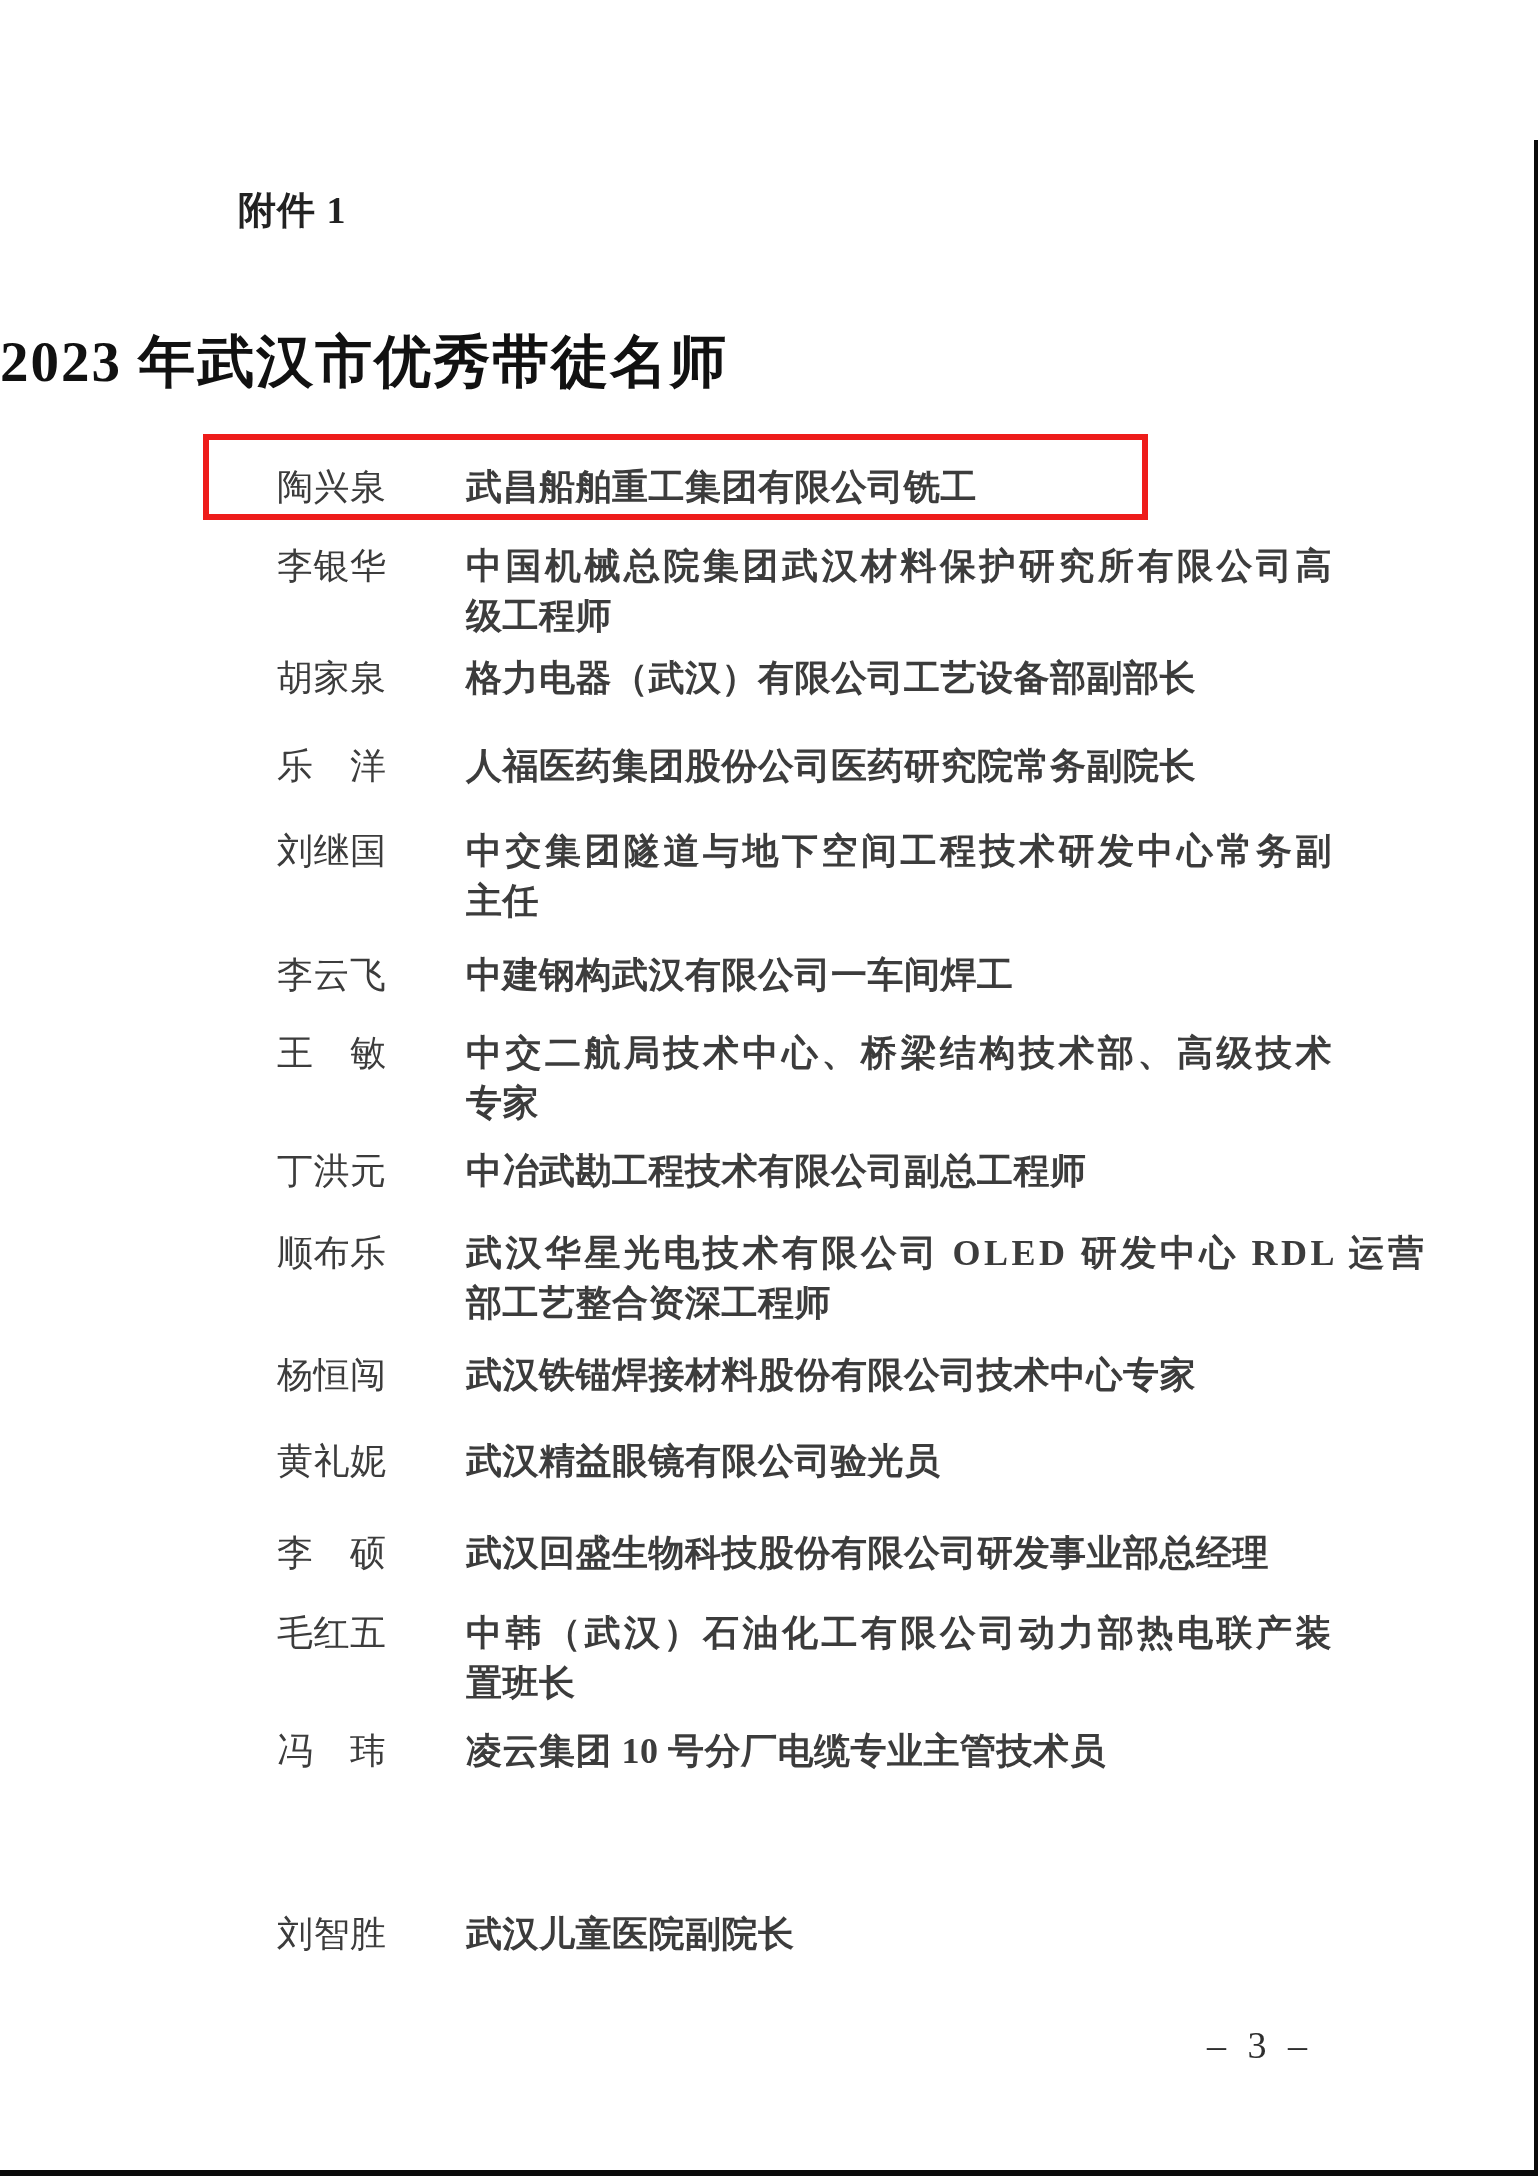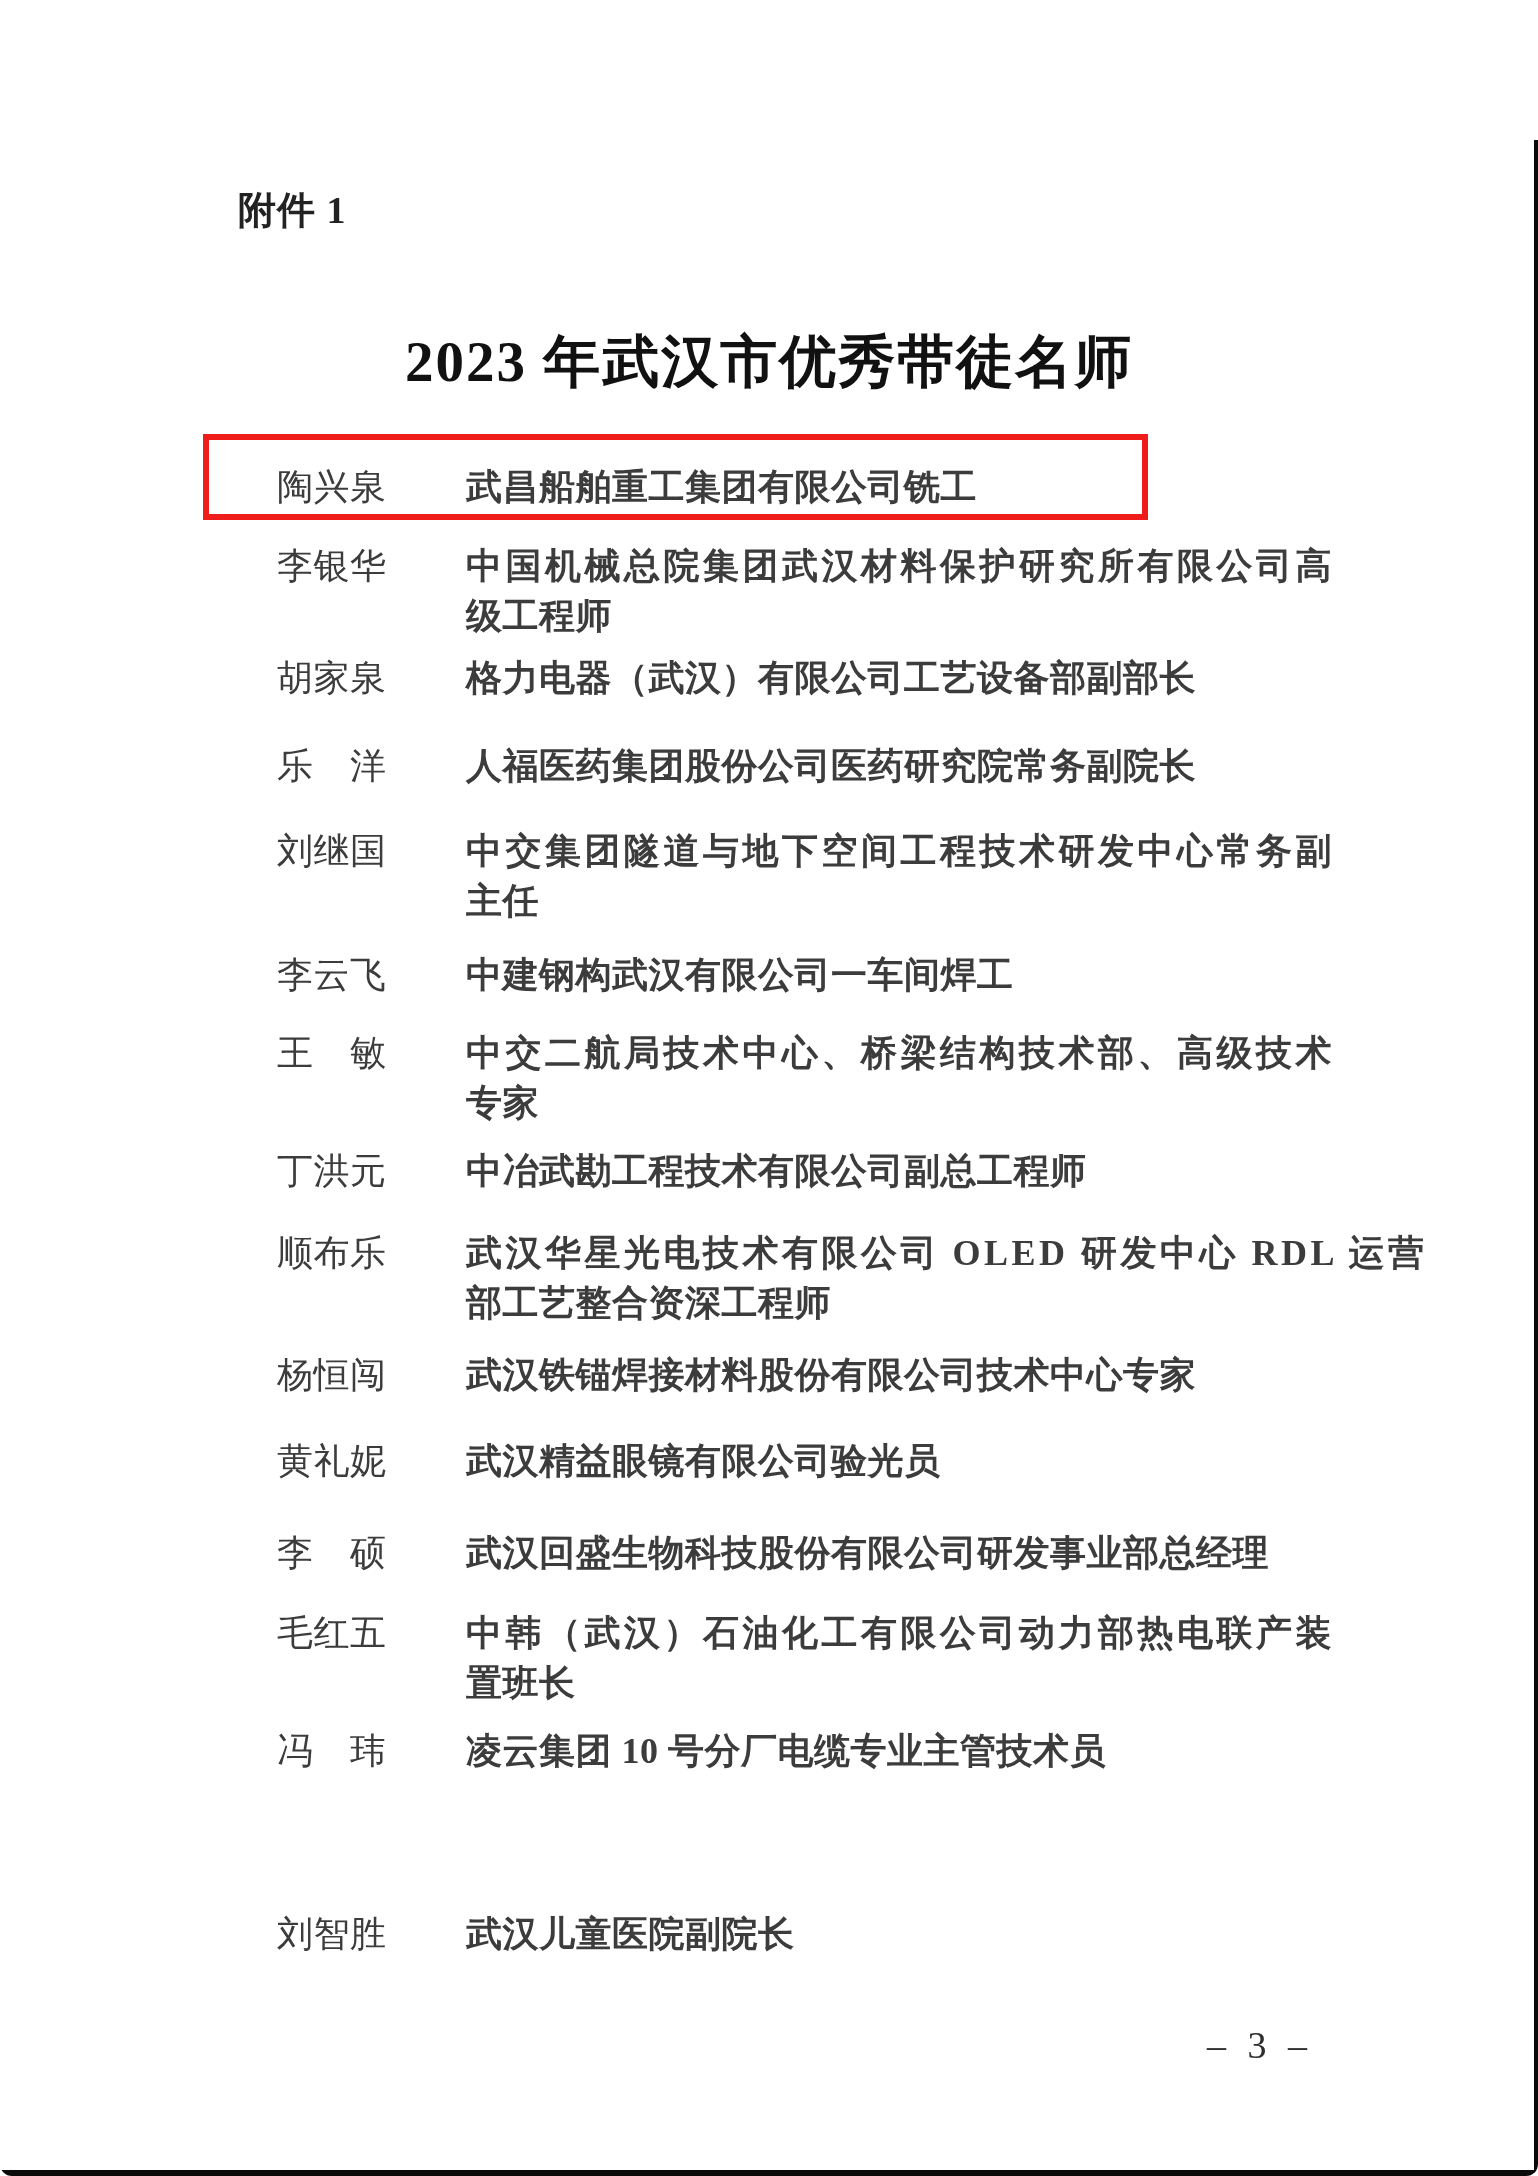--- a/index.html
+++ b/index.html
@@ -8,21 +8,20 @@
     background: #ffffff;
   }
   .page {
     position: relative;
     width: 1538px;
     height: 2176px;
     background: #ffffff;
     overflow: hidden;
     font-family: "Liberation Serif", "DejaVu Serif", serif;
     color: #3c3c3c;
-    border-radius: 12px;
   }
   .edge-right {
     position: absolute;
     top: 140px;
     right: 0;
     width: 4px;
     height: 2036px;
     background: #0a0a0a;
   }
   .edge-bottom {
@@ -41,21 +40,20 @@
     line-height: 48px;
     font-weight: 700;
     color: #222222;
     letter-spacing: 1px;
   }
   .doc-title {
     position: absolute;
     left: 0;
     top: 330px;
     width: 1538px;
-    text-align: center;
     font-size: 57px;
     line-height: 64px;
     font-weight: 700;
     color: #111111;
     letter-spacing: 2px;
   }
   .highlight-box {
     position: absolute;
     left: 203px;
     top: 434px;

